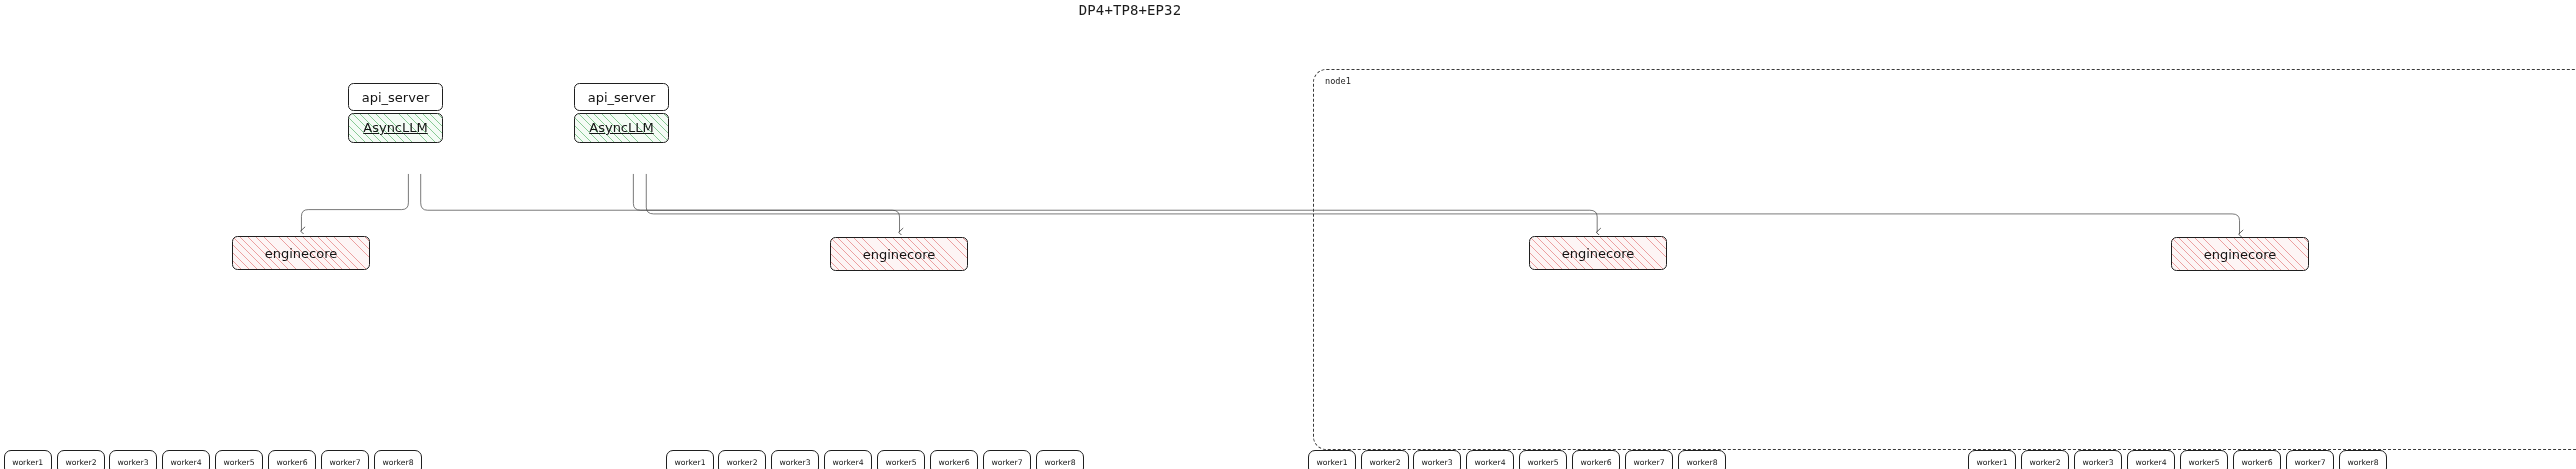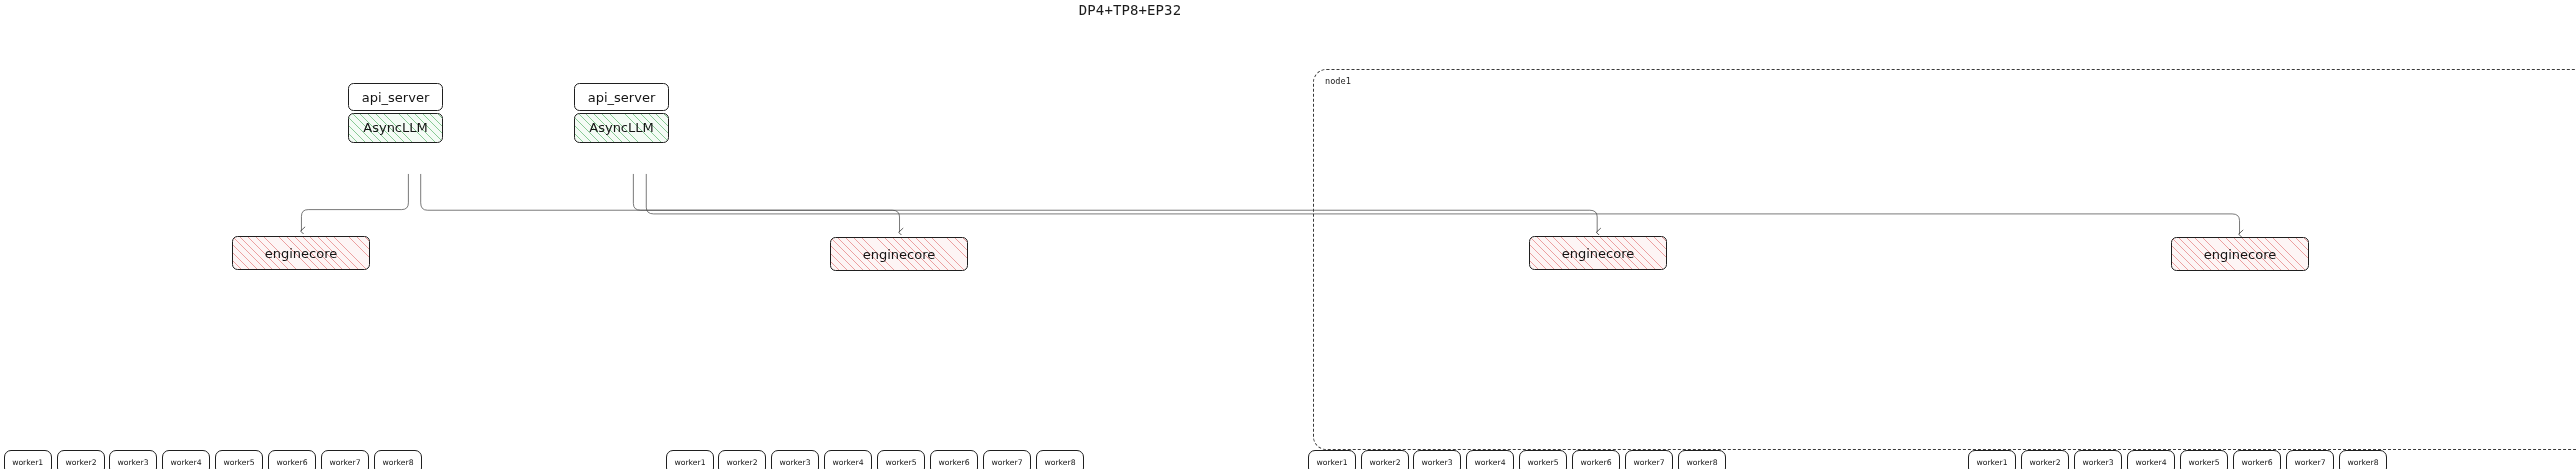--- a/index.html
+++ b/index.html
@@ -69,20 +69,21 @@
   
   .box.async {
     background-color: #f4fbf5;
     background-image: repeating-linear-gradient(
       45deg,
       rgba(46,160,67,0.55) 0px,
       rgba(46,160,67,0.55) 0.7px,
       rgba(0,0,0,0) 0.7px,
       rgba(0,0,0,0) 5.5px
     );
+    text-decoration: underline;
   }
 
   
   .box.engine {
     background-color: #fdf5f5;
     background-image: repeating-linear-gradient(
       45deg,
       rgba(222,90,90,0.55) 0px,
       rgba(222,90,90,0.55) 0.7px,
       rgba(0,0,0,0) 0.7px,

